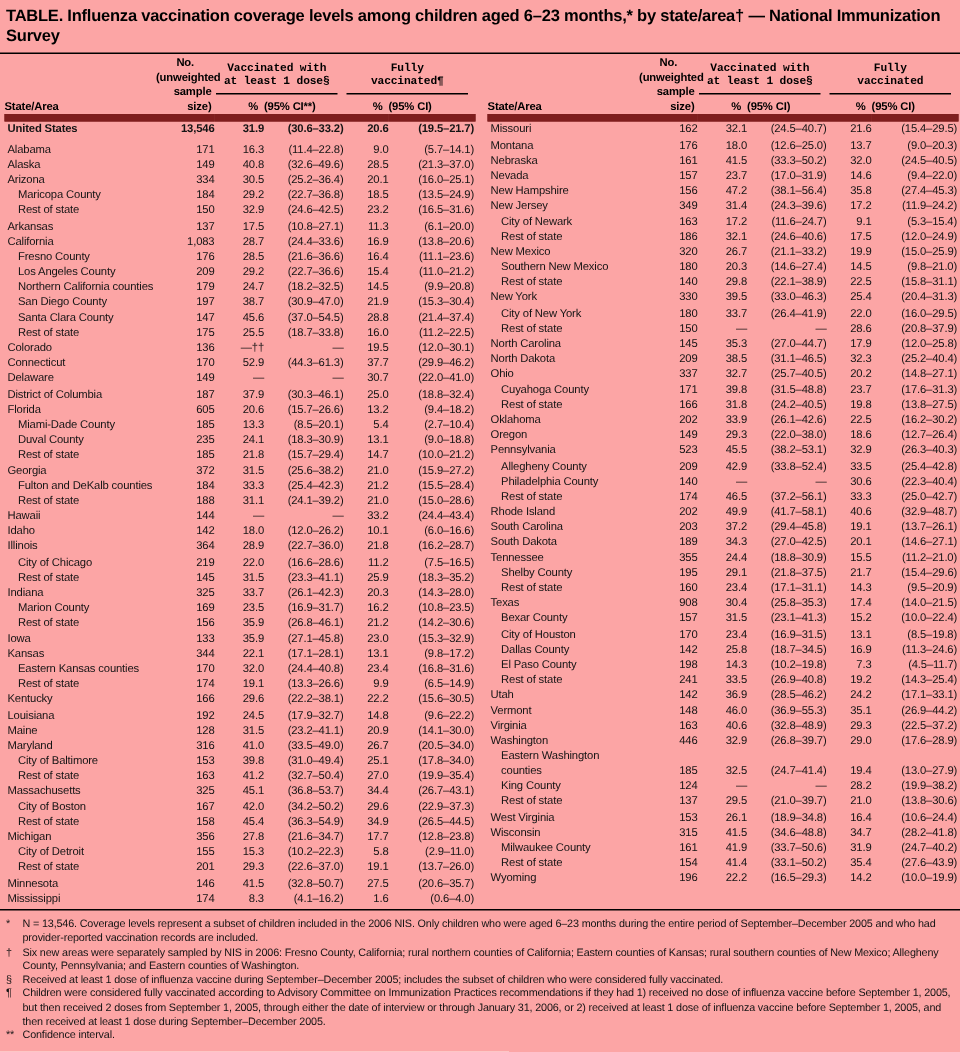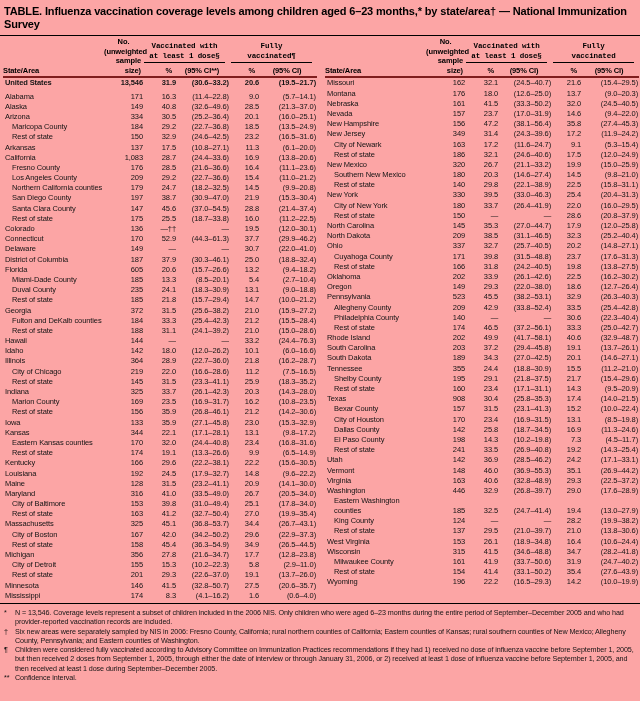--- a/index.html
+++ b/index.html
@@ -5,27 +5,27 @@
   html,body{margin:0;padding:0;}
   body{width:640px;height:701px;background:#ffffff;color:#111;font-family:"Liberation Sans",sans-serif;}
   .page{position:relative;width:640px;height:701px;overflow:hidden;background:#fca5a5;}
   .title{font-size:11px;font-weight:bold;line-height:13px;letter-spacing:-0.15px;margin:5px 5px 4px 4px;color:#000;}
   .rule{border-top:1.4px solid #000;height:0;margin:0;}
   .tables{display:flex;gap:8px;padding:1px 3px 0 3px;align-items:flex-start;}
   table{border-collapse:collapse;table-layout:fixed;width:314px;font-size:7.5px;letter-spacing:-0.1px;}
   col.c-state{width:101px;} col.c-n{width:39px;} col.c-pct{width:33px;}
   col.c-ci{width:54px;} col.c-pct2{width:29px;} col.c-ci2{width:58px;}
   thead th{font-weight:bold;padding:0;vertical-align:bottom;line-height:9.6px;color:#000;text-align:left;}
-  thead th.bb{border-bottom:2px solid #7f1d1d;padding-bottom:1px;}
+  thead th.bb{border-bottom:5px solid #7f1d1d;padding-bottom:1px;}
   th.n-h div{text-align:center;}
   th.n-h div.last{text-align:right;padding-right:2px;}
   th.group{vertical-align:bottom;font-family:Liberation Mono, monospace;}
   th.group .gl{border-bottom:1px solid #000;margin:0 5px 0 1px;text-align:center;padding-bottom:1px;}
   th.pct-h{text-align:right;padding-right:4px;}
-  th.ci-h{text-align:center;padding-right:2px;white-space:nowrap;}
+  th.ci-h{text-align:left;padding-right:2px;white-space:nowrap;}
   tbody td{padding:0;line-height:10.19px;vertical-align:bottom;white-space:nowrap;color:#141414;}
   td.state{padding-left:2px;overflow:visible;}
   td.state.indent{padding-left:9px;}
   td.num{text-align:right;}
   td.ci{text-align:right;padding-right:1px;}
   tr.total td{font-weight:bold;padding-bottom:3px;margin-top:24px;}
   tr.wraprow td.state span{display:inline-block;width:82px;white-space:normal;line-height:9.9px;}
   .botrule{border-top:1.2px solid #000;margin-top:2px;}
   .footnotes{margin:4px 4px 0 4px;font-size:7.2px;line-height:9.3px;color:#141414;letter-spacing:-0.1px;}
   .footnote{padding-left:11px;text-indent:0;}
@@ -279,21 +279,21 @@
             <td class="num ci">(24.1–39.2)</td>
             <td class="num">21.0</td>
             <td class="num ci">(15.0–28.6)</td>
           </tr>
           <tr>
             <td class="state">Hawaii</td>
             <td class="num">144</td>
             <td class="num">—</td>
             <td class="num ci">—</td>
             <td class="num">33.2</td>
-            <td class="num ci">(24.4–76.3)</td>
+            <td class="num ci">(24.4–43.4)</td>
           </tr>
           <tr>
             <td class="state">Idaho</td>
             <td class="num">142</td>
             <td class="num">18.0</td>
             <td class="num ci">(12.0–26.2)</td>
             <td class="num">10.1</td>
             <td class="num ci">(6.0–16.6)</td>
           </tr>
           <tr>
@@ -923,16 +923,17 @@
           </tr>
         </tbody>
     </table>
 
   </div>
 
   <div class="botrule"></div>
   <div class="footnotes">
       <div class="footnote"><span class="marker">*</span>N = 13,546. Coverage levels represent a subset of children included in the 2006 NIS. Only children who were aged 6–23 months during the entire period of September–December 2005 and who had provider-reported vaccination records are included.</div>
       <div class="footnote"><span class="marker">†</span>Six new areas were separately sampled by NIS in 2006: Fresno County, California; rural northern counties of California; Eastern counties of Kansas; rural southern counties of New Mexico; Allegheny County, Pennsylvania; and Eastern counties of Washington.</div>
+      <div class="footnote"><span class="marker">§</span>Received at least 1 dose of influenza vaccine during September–December 2005; includes the subset of children who were considered fully vaccinated.</div>
       <div class="footnote"><span class="marker">¶</span>Children were considered fully vaccinated according to Advisory Committee on Immunization Practices recommendations if they had 1) received no dose of influenza vaccine before September 1, 2005, but then received 2 doses from September 1, 2005, through either the date of interview or through January 31, 2006, or 2) received at least 1 dose of influenza vaccine before September 1, 2005, and then received at least 1 dose during September–December 2005.</div>
       <div class="footnote"><span class="marker">**</span>Confidence interval.</div>
     </div>
 </div>
 
 </body></html>

